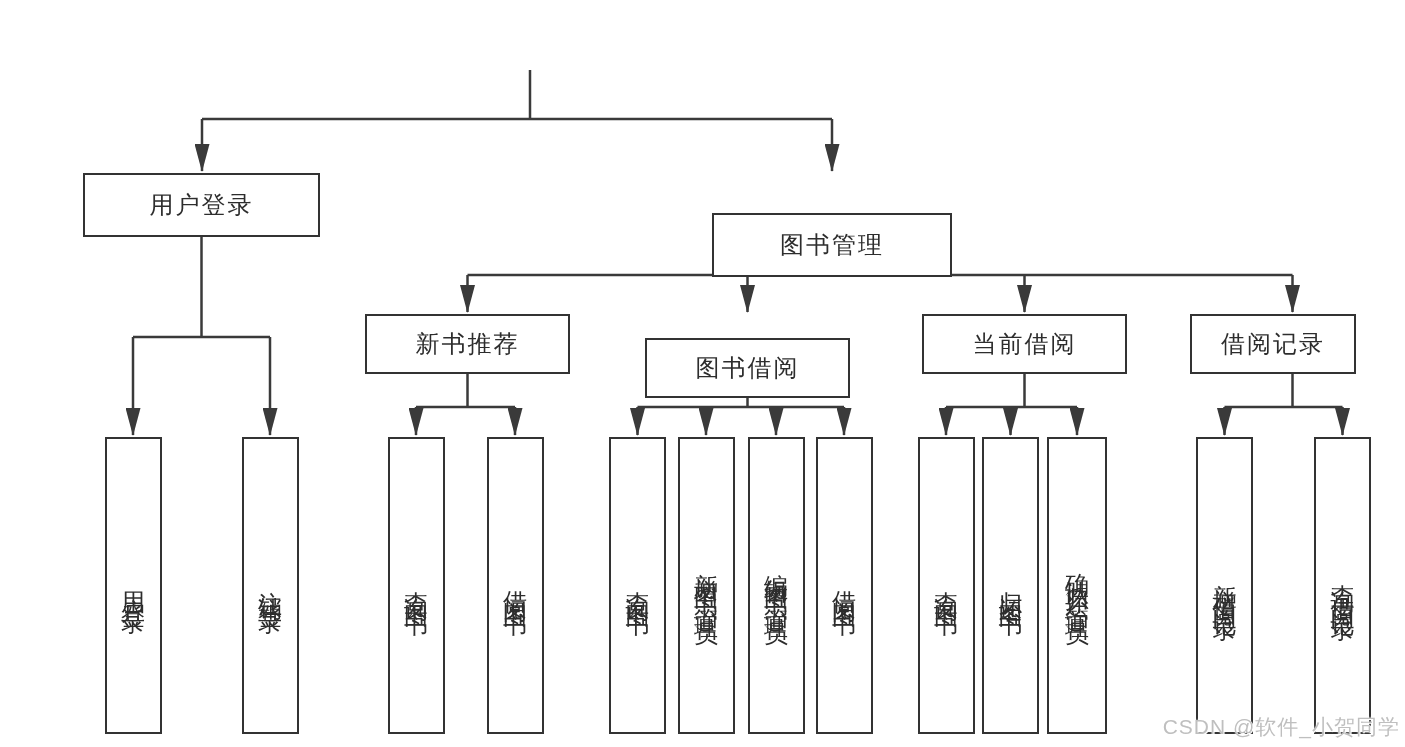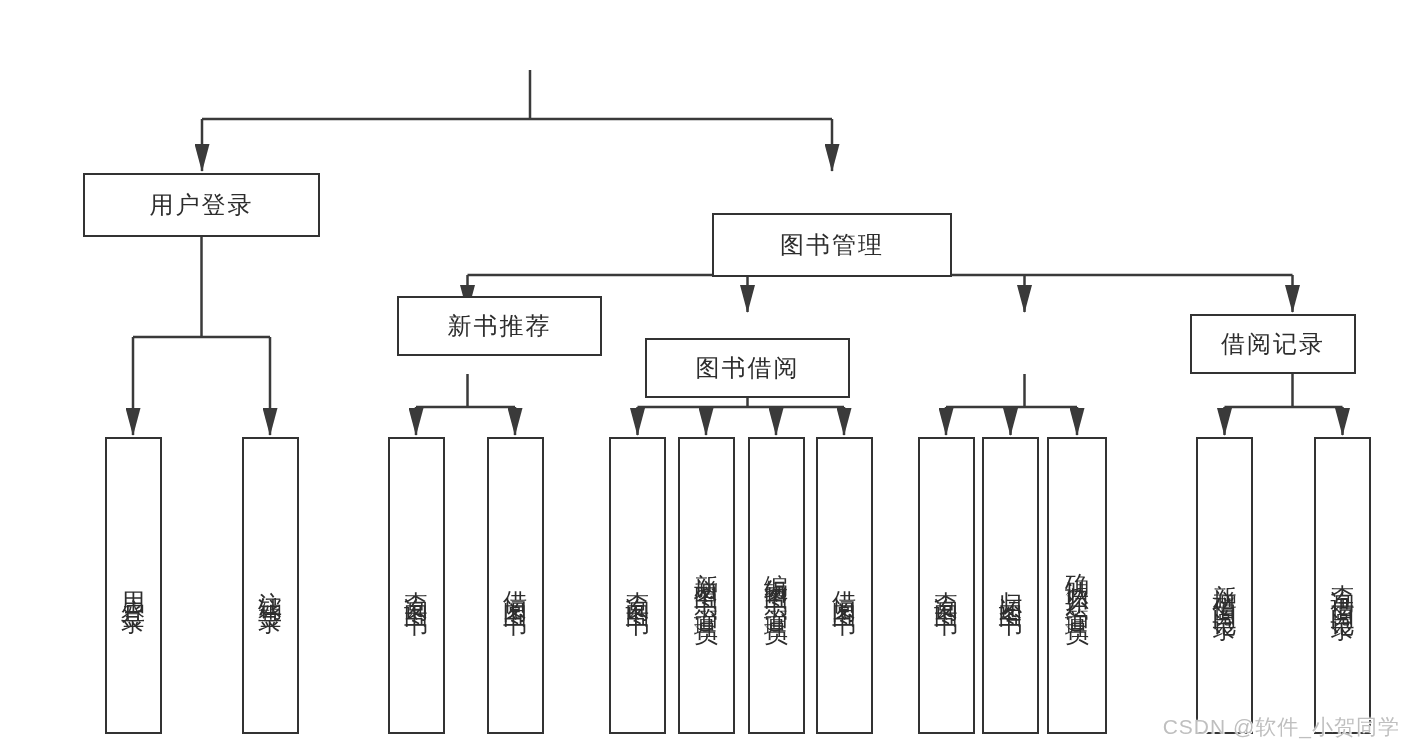--- a/index.html
+++ b/index.html
@@ -90,25 +90,28 @@
   </svg>
 
 
   <div class="node" style="left:83px;top:173px;width:237px;height:64px;">
     <span>用户登录</span>
   </div>
   <div class="node" style="left:712px;top:173px;width:240px;height:64px;margin-top:40px;">
     <span>图书管理</span>
   </div>
 
-  <div class="node" style="left:365px;top:296px;width:205px;height:60px;margin-left:32px;">
+  <div class="node" style="left:365px;top:314px;width:205px;height:60px;">
     <span>新书推荐</span>
   </div>
   <div class="node" style="left:645px;top:314px;width:205px;height:60px;margin-top:24px;">
     <span>图书借阅</span>
+  </div>
+  <div class="node" style="left:922px;top:314px;width:205px;height:60px;">
+    <span>当前借阅</span>
   </div>
   <div class="node" style="left:1190px;top:314px;width:166px;height:60px;">
     <span>借阅记录</span>
   </div>
 
   <div class="vnode" style="left:104.5px;top:437px;width:57px;height:297px;">
     <span class="vtext">用户登录</span>
   </div>
   <div class="vnode" style="left:241.5px;top:437px;width:57px;height:297px;">
     <span class="vtext">注销登录</span>

